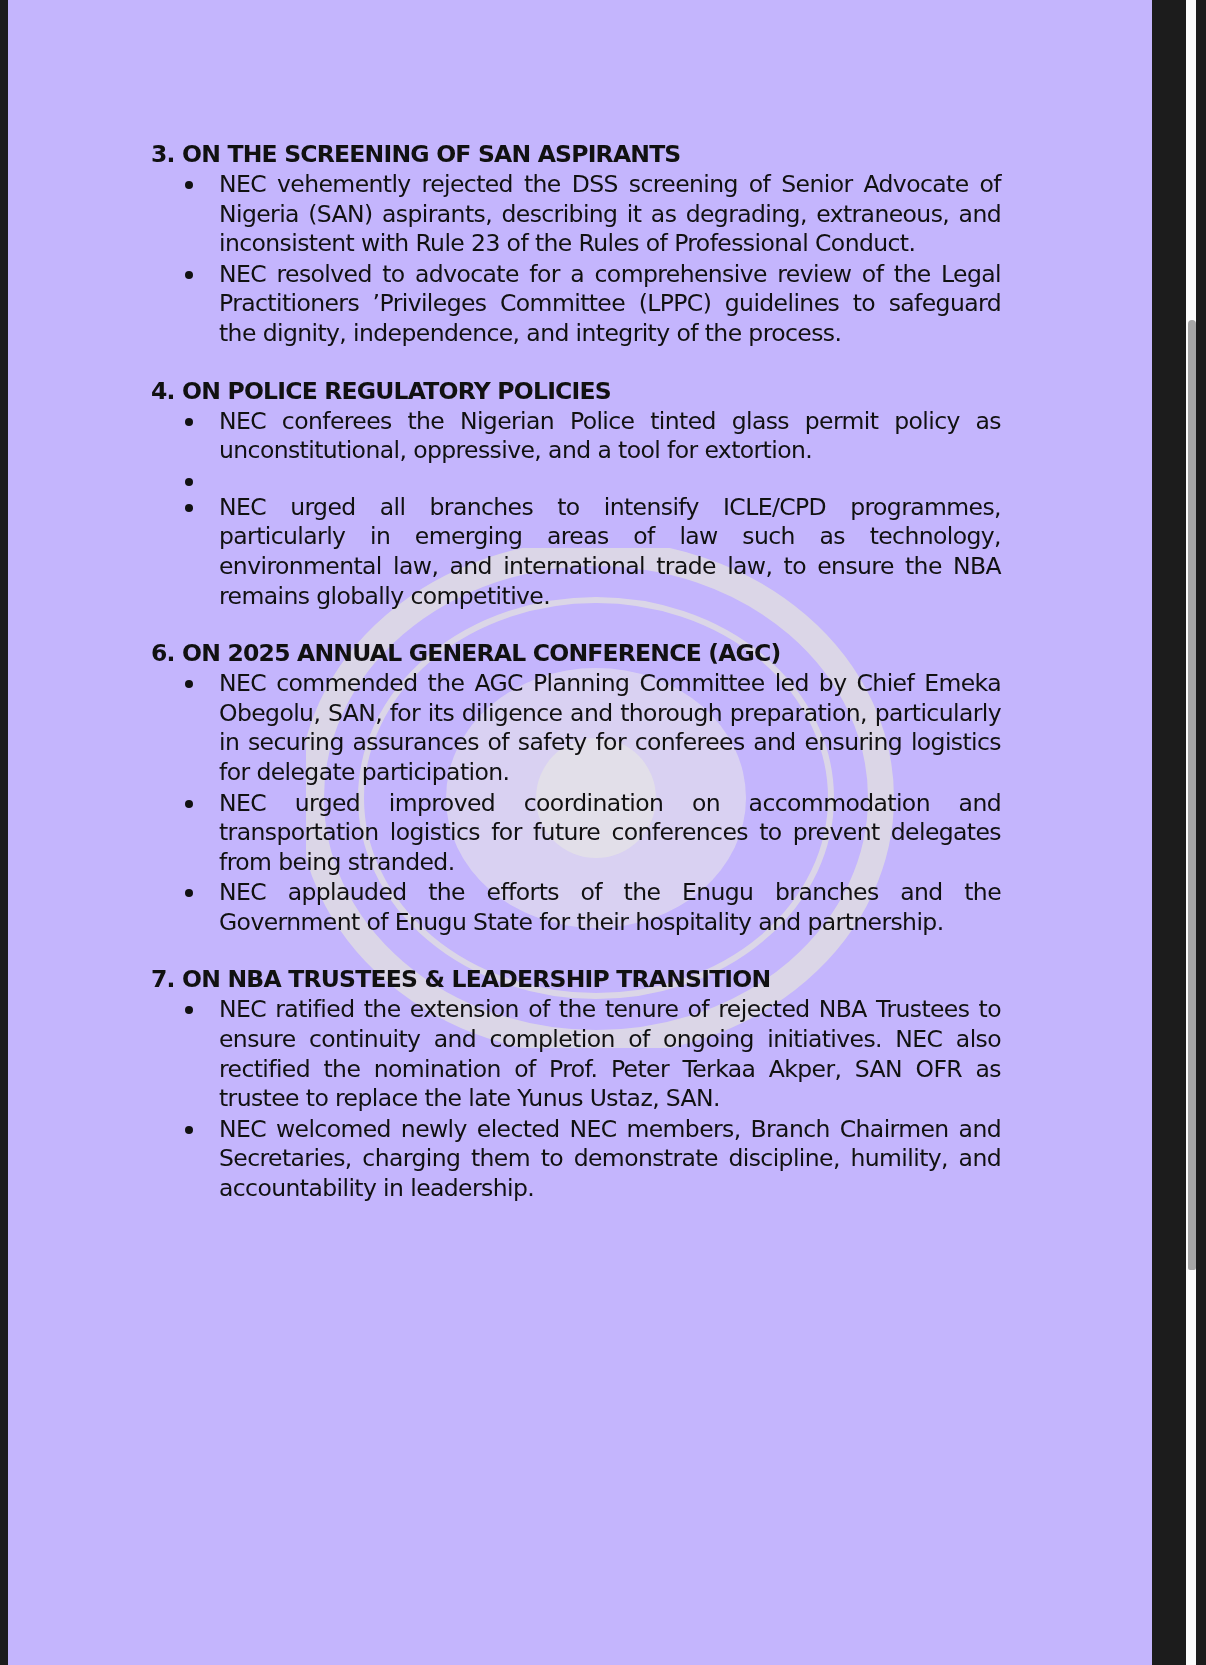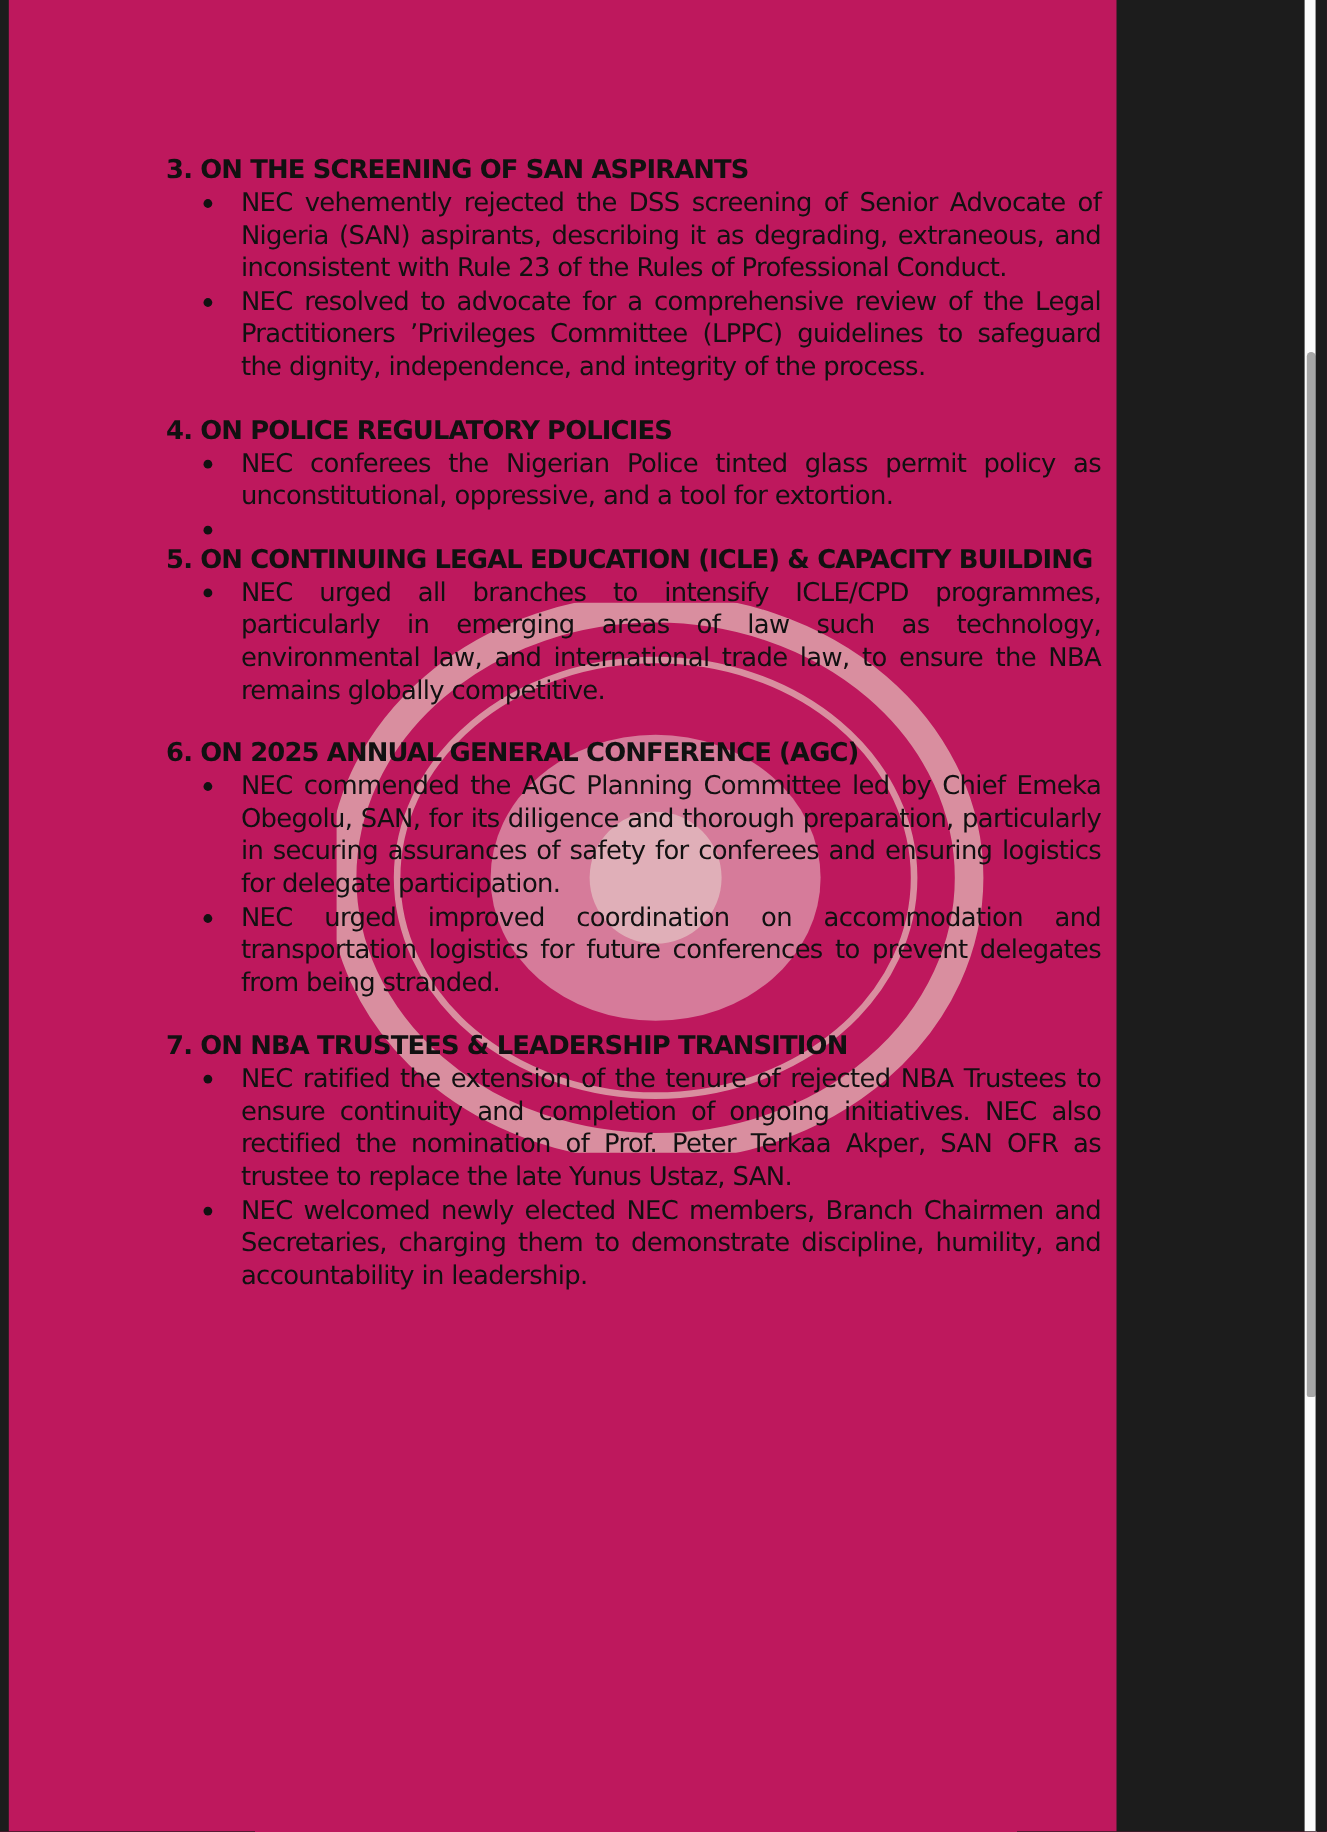--- a/index.html
+++ b/index.html
@@ -13,23 +13,23 @@
     .viewer {
       position: relative;
       width: 1206px;
       height: 1665px;
       background: #1c1c1c;
     }
     .page {
       position: absolute;
       left: 8px;
       top: 0;
-      width: 1007px;
+      width: 1144px;
       height: 1665px;
-      background: #be185d;
+      background: #c4b5fd;
       overflow: hidden;
     }
     .watermark {
       position: absolute;
       left: 298px;
       top: 548px;
       width: 610px;
       height: 500px;
       pointer-events: none;
     }
@@ -126,31 +126,31 @@
 
       <div class="section">
         <h2 class="section-heading">4. ON POLICE REGULATORY POLICIES</h2>
         <ul class="bullets">
           <li class="bullet"><span class="bullet-dot"></span><span>NEC conferees the Nigerian Police tinted glass permit policy as unconstitutional, oppressive, and a tool for extortion.</span></li>
           <li class="bullet"><span class="bullet-dot"></span></li>
         </ul>
       </div>
 
       <div class="section">
-        <h2 class="section-heading">5. ON CONTINUING LEGAL EDUCATION (ICLE) &amp; CAPACITY BUILDING</h2>
         <ul class="bullets">
           <li class="bullet"><span class="bullet-dot"></span><span>NEC urged all branches to intensify ICLE/CPD programmes, particularly in emerging areas of law such as technology, environmental law, and international trade law, to ensure the NBA remains globally competitive.</span></li>
         </ul>
       </div>
 
       <div class="section">
         <h2 class="section-heading">6. ON 2025 ANNUAL GENERAL CONFERENCE (AGC)</h2>
         <ul class="bullets">
           <li class="bullet"><span class="bullet-dot"></span><span>NEC commended the AGC Planning Committee led by Chief Emeka Obegolu, SAN, for its diligence and thorough preparation, particularly in securing assurances of safety for conferees and ensuring logistics for delegate participation.</span></li>
           <li class="bullet"><span class="bullet-dot"></span><span>NEC urged improved coordination on accommodation and transportation logistics for future conferences to prevent delegates from being stranded.</span></li>
+          <li class="bullet"><span class="bullet-dot"></span><span>NEC applauded the efforts of the Enugu branches and the Government of Enugu State for their hospitality and partnership.</span></li>
         </ul>
       </div>
 
       <div class="section">
         <h2 class="section-heading">7. ON NBA TRUSTEES &amp; LEADERSHIP TRANSITION</h2>
         <ul class="bullets">
           <li class="bullet"><span class="bullet-dot"></span><span>NEC ratified the extension of the tenure of rejected NBA Trustees to ensure continuity and completion of ongoing initiatives. NEC also rectified the nomination of Prof. Peter Terkaa Akper, SAN OFR as trustee to replace the late Yunus Ustaz, SAN.</span></li>
           <li class="bullet"><span class="bullet-dot"></span><span>NEC welcomed newly elected NEC members, Branch Chairmen and Secretaries, charging them to demonstrate discipline, humility, and accountability in leadership.</span></li>
         </ul>
       </div>

